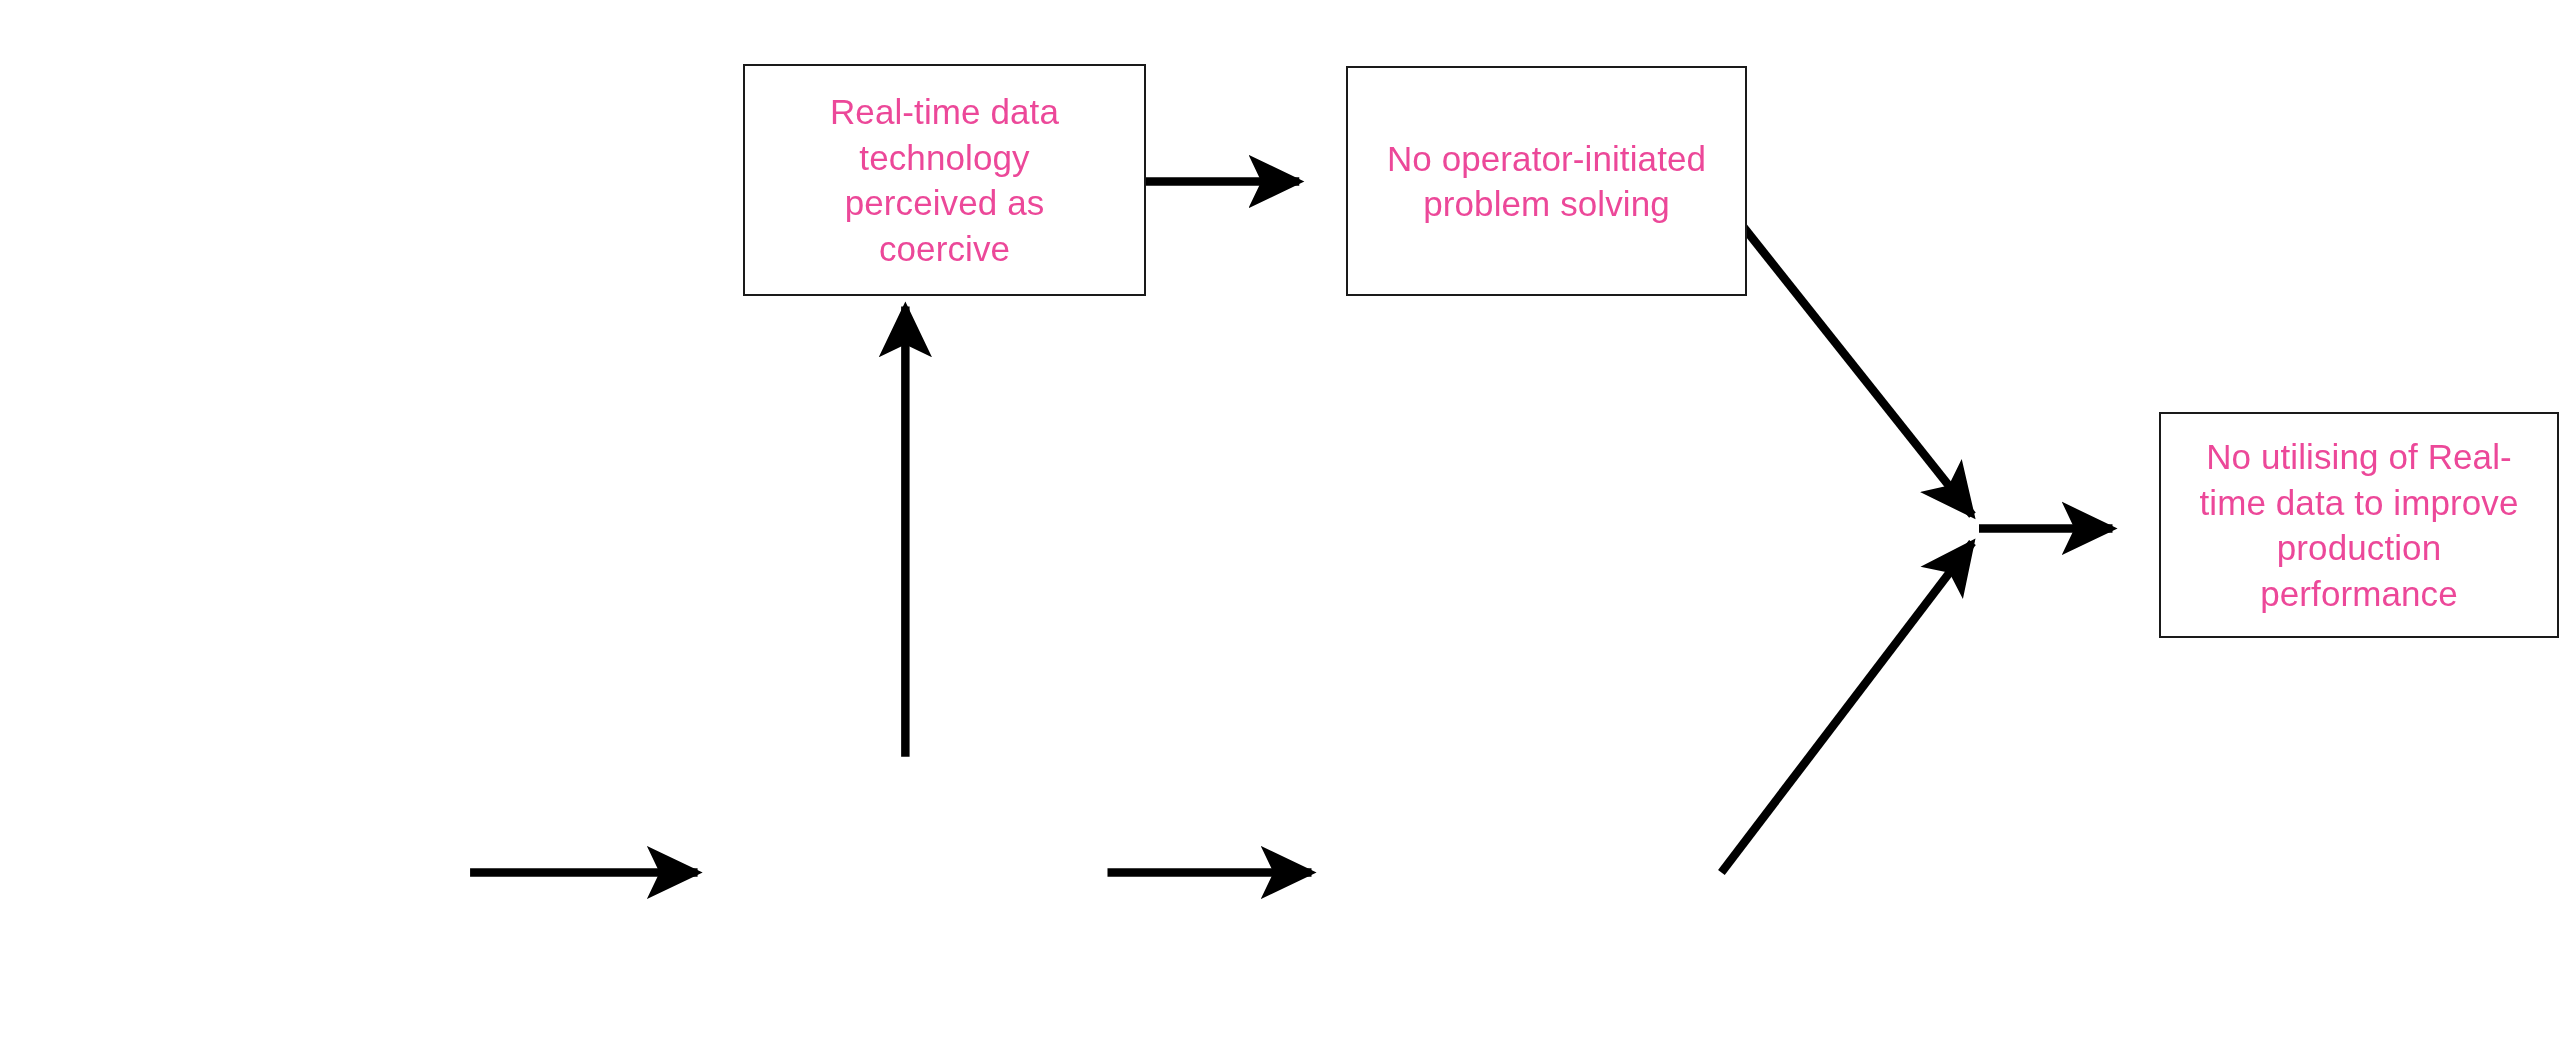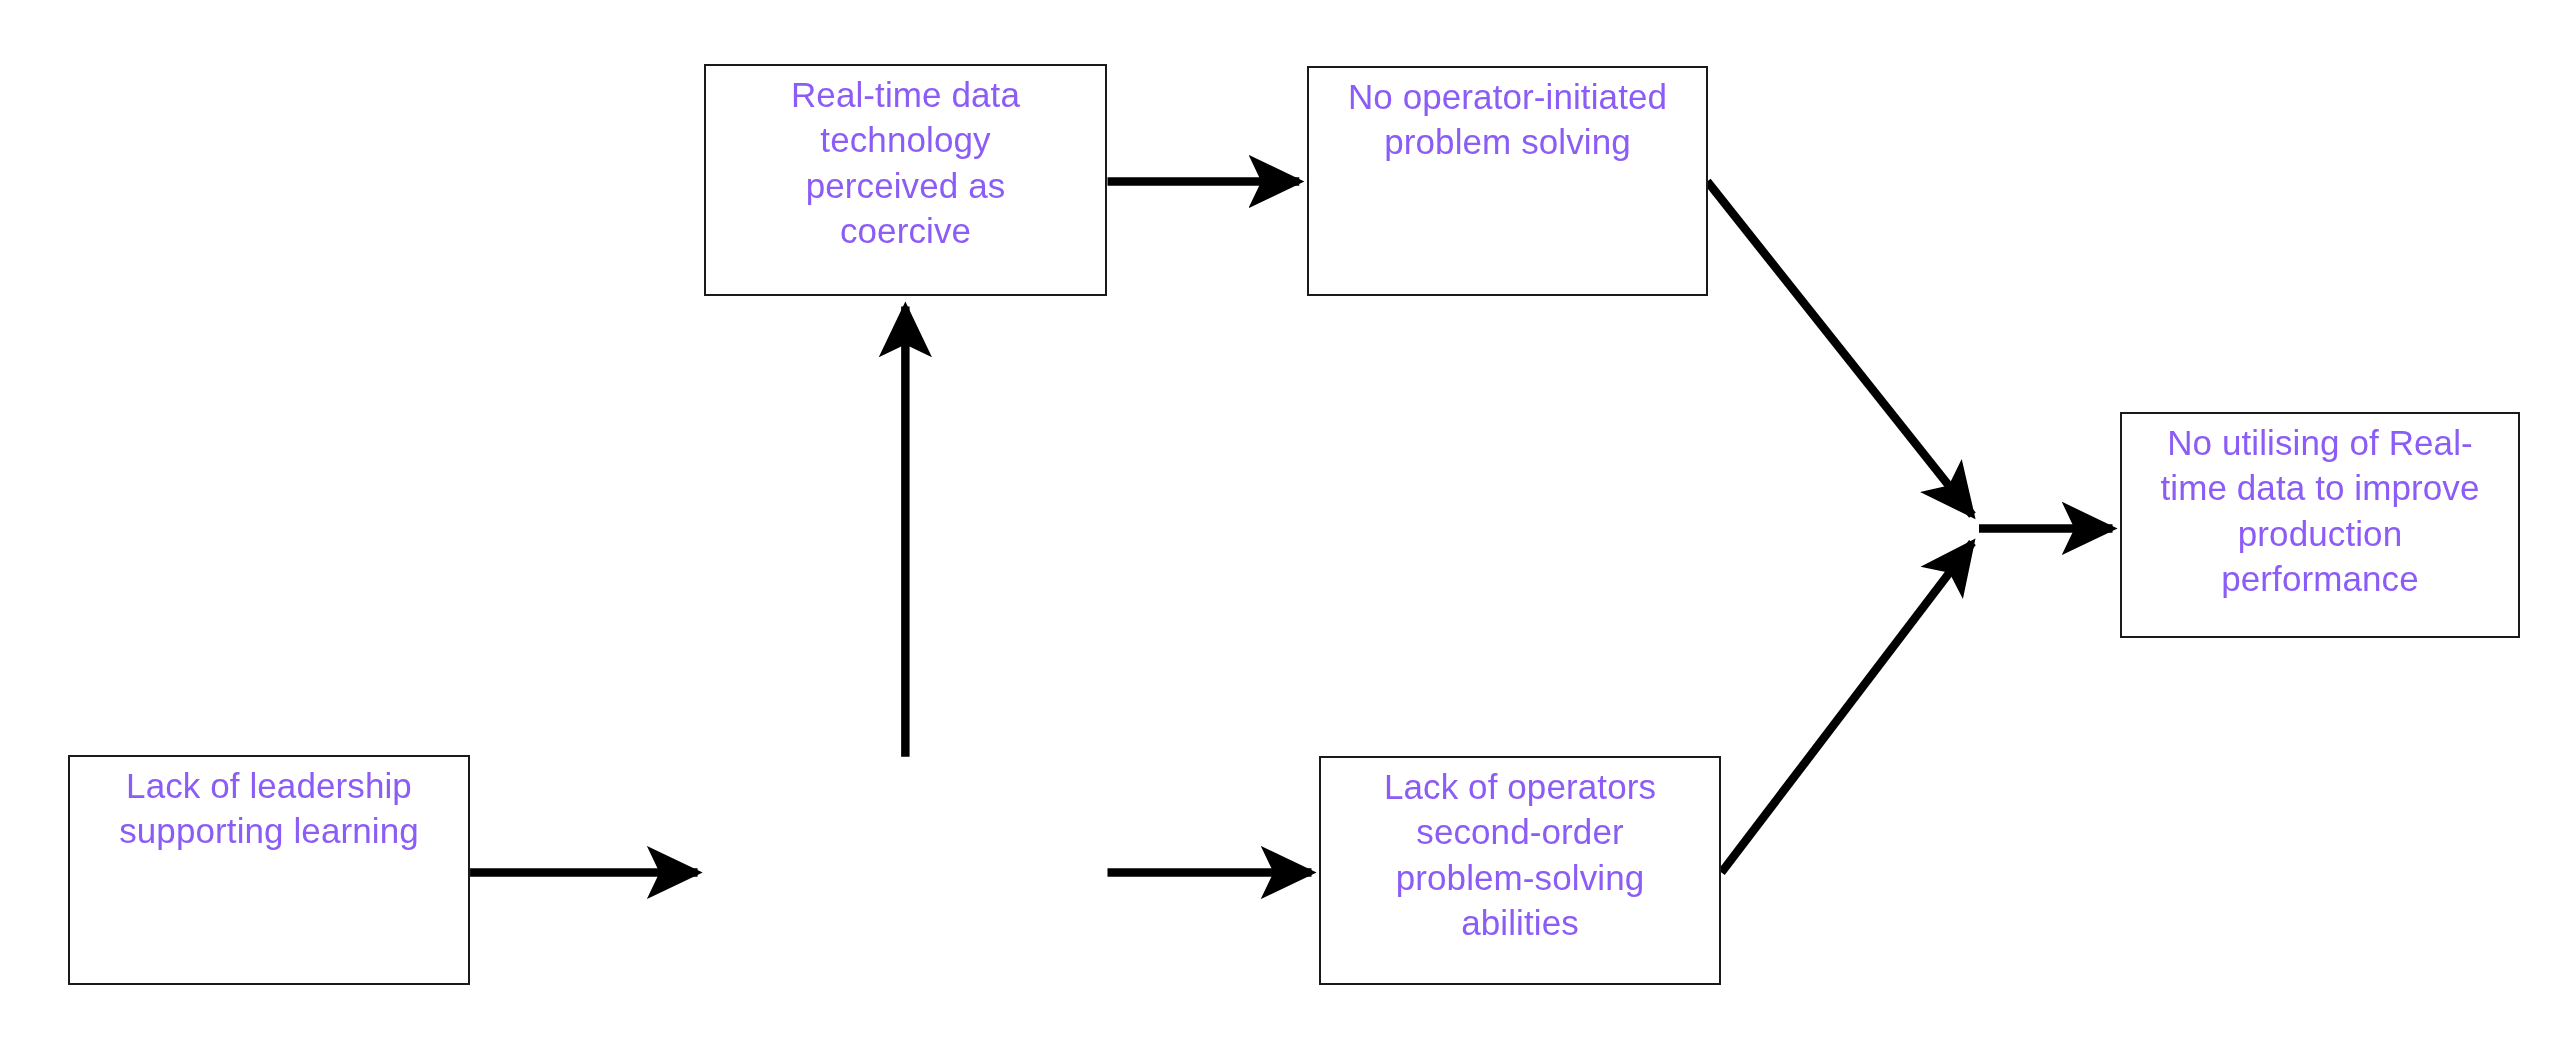--- a/index.html
+++ b/index.html
@@ -24,27 +24,29 @@
     width: 2576px;
     height: 1038px;
     pointer-events: none;
   }
   .node {
     position: absolute;
     box-sizing: border-box;
     border: 2.8px solid #1a1a1a;
     background: #ffffff;
     display: flex;
+    align-items: center;
     justify-content: center;
     text-align: center;
-    color: #8b5cf6;
+    color: #ec4899;
     font-size: 35px;
     line-height: 1.30;
     padding: 5.6px 13px;
     letter-spacing: 0.1px;
+    margin-left: 39px;
   }
   .node .node-label {
     display: block;
     width: 100%;
     white-space: pre-line;
   }
 
   
   #node-rt-coercive      { left: 704px;  top: 64px;  width: 403px; height: 232px; }
   #node-no-op-problem    { left: 1307px; top: 66px;  width: 401px; height: 230px; }
@@ -92,27 +94,17 @@
 time data to improve
 production
 performance</span>
   </div>
 
   <div class="node" id="node-no-op-problem">
     <span class="node-label">No operator-initiated
 problem solving</span>
   </div>
 
-  <div class="node" id="node-lack-leadership">
-    <span class="node-label">Lack of leadership
-supporting learning</span>
-  </div>
 
 
-  <div class="node" id="node-lack-operators">
-    <span class="node-label">Lack of operators
-second-order
-problem-solving
-abilities</span>
-  </div>
 
 </div>
 
 
 </body></html>

